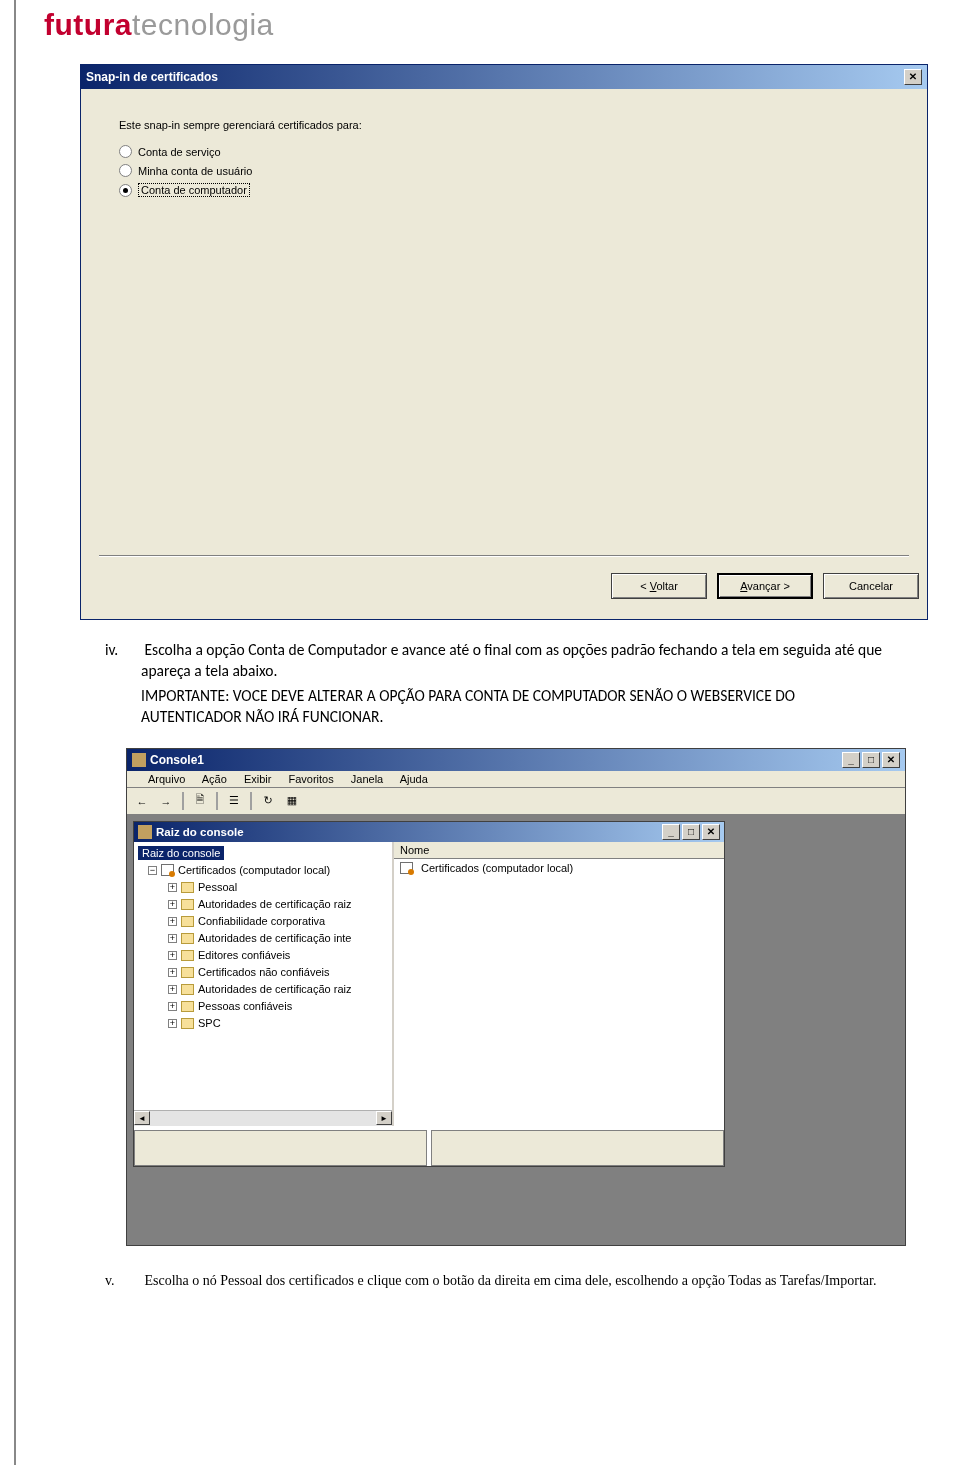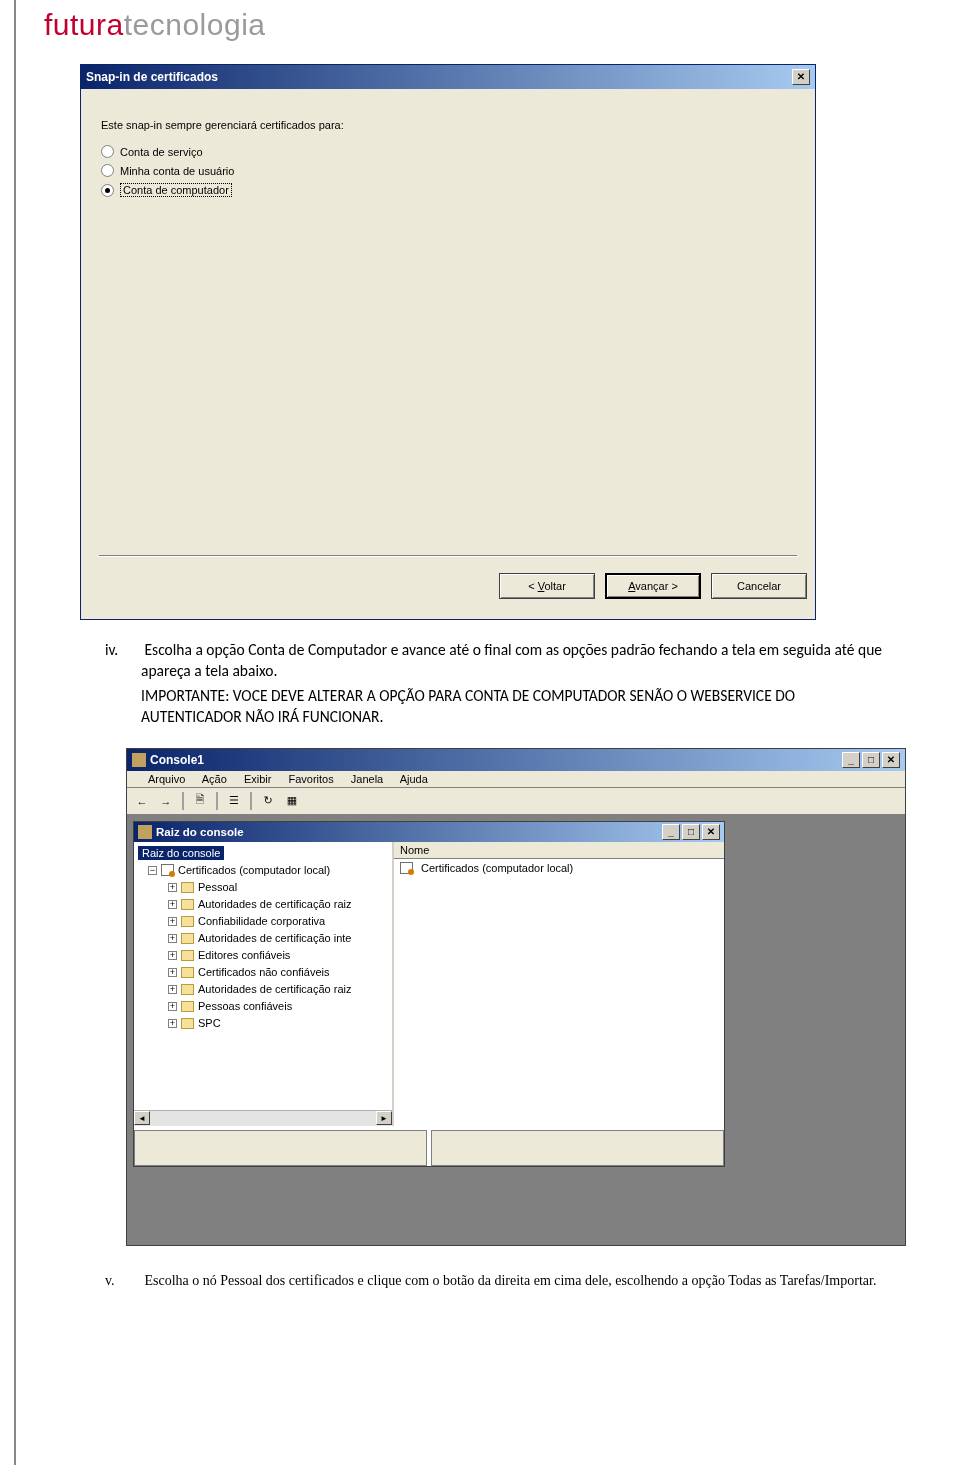--- a/index.html
+++ b/index.html
@@ -18,28 +18,28 @@
     min-height: 1465px;
     position: relative;
   }
   .logo {
     padding: 8px 0 22px 18px;
     font-family: Arial, sans-serif;
     font-size: 30px;
     font-weight: 400;
     letter-spacing: 0.5px;
   }
-  .logo-red { color: #c2002f; font-weight: 400; }
+  .logo-red { color: #c2002f; font-weight: 700; }
   .logo-gray { color: #9a9a9a; font-weight: 300; }
   .screenshot-wrap {
     margin: 0 0 20px 54px;
   }
   
   .dlg1 {
-    width: 736px;
+    width: 848px;
     background: #ece9d8;
     border: 1px solid #0a246a;
     font-family: Tahoma, sans-serif;
     font-size: 11px;
     color: #000;
   }
   .dlg1-title {
     background: linear-gradient(to right, #0a246a, #a6caf0);
     color: #fff;
     font-weight: bold;
@@ -59,21 +59,21 @@
     display: inline-flex;
     align-items: center;
     justify-content: center;
     font-family: Arial;
     font-size: 10px;
     color: #000;
     font-weight: bold;
     line-height: 1;
   }
   .dlg1-body {
-    padding: 30px 38px 10px 20px;
+    padding: 30px 38px 10px 38px;
     height: 530px;
     position: relative;
   }
   .dlg1-prompt { margin-bottom: 14px; }
   .radio-row {
     display: flex;
     align-items: center;
     margin-bottom: 6px;
   }
   .radio {

